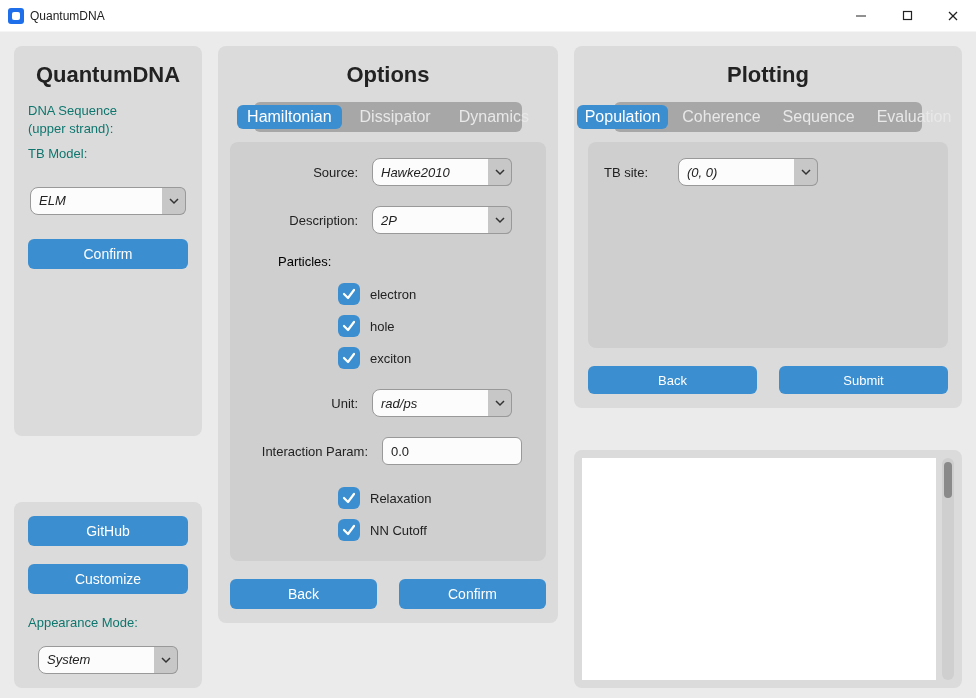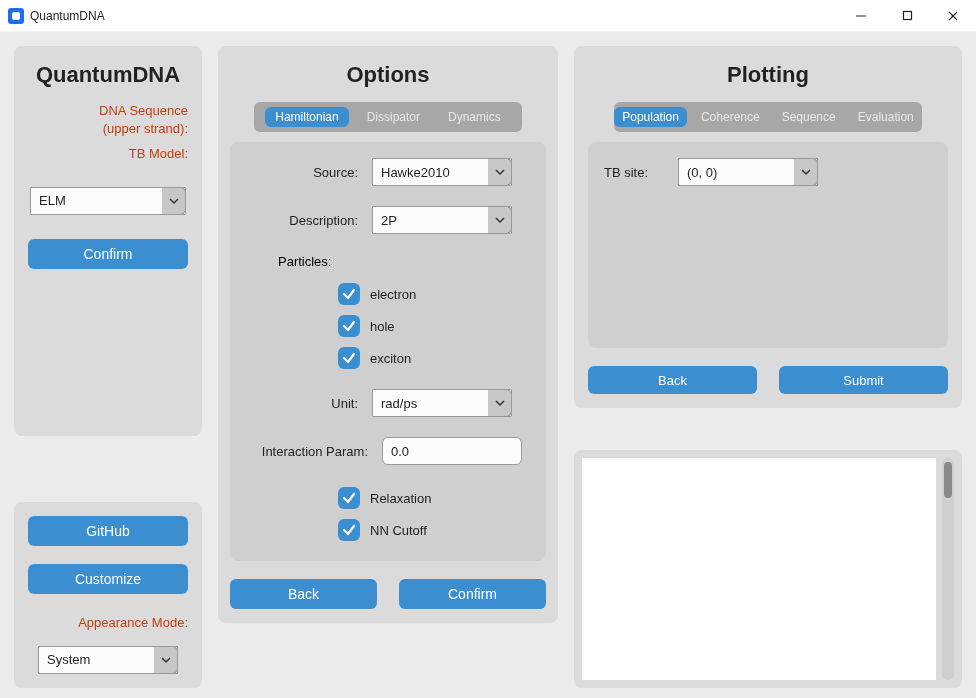--- a/index.html
+++ b/index.html
@@ -36,30 +36,30 @@
   .col-right { flex:1; }
   .panel {
     background: #dbdbdb; border-radius: 8px; padding: 14px; position:relative;
   }
   .panel-heading {
     text-align:center; font-size: 22px; font-weight:700; color:#222; margin: 2px 0 14px;
   }
   .panel-left-1 { min-height: 390px; }
   .panel-left-2 { margin-top: 52px; }
   .label-center {
-    text-align:right; font-size:13px; color:#c2410c; line-height:1.35; margin-bottom:8px;
+    text-align:left; font-size:13px; color:#0f766e; line-height:1.35; margin-bottom:8px;
   }
   .text-input {
     width: 100%; height: 28px; border: 1px solid #999; border-radius: 6px;
     background:#fcfcfc; padding: 0 8px; font-size:13px; color:#222;
   }
   .select-wrap { position:relative; width:100%; }
   .select {
-    width:100%; height:28px; border:1px solid #999; border-radius:1px; background:#fcfcfc;
-    padding: 0 28px 0 8px; font-size:13px; color:#222; display:flex; align-items:center;
+    width:100%; height:28px; border:1px solid #999; border-radius:8px; background:#fcfcfc;
+    padding: 0 28px 0 8px; font-size:13px; color:#222; display:flex; align-items:center;font-style:italic;
   }
   .select-btn {
     position:absolute; right:0; top:0; width:24px; height:28px;
     background:#c7c7c7; border:1px solid #999; border-left:none;
     border-top-right-radius:6px; border-bottom-right-radius:6px;
     display:flex; align-items:center; justify-content:center;
   }
   .chev { width:10px; height:10px; }
   .btn-primary {
     background:#3b8ed0; color:#fff; border:none; border-radius:6px; font-size:14px;
@@ -68,21 +68,21 @@
   }
   .btn-primary.full { width:100%; }
   .stack-gap > * + * { margin-top: 18px; }
   
   .panel-options { min-height: 560px; padding: 14px 12px; }
   .tabbar {
     background:#a7a7a7; border-radius:6px; height:30px; display:flex; align-items:center;
     padding: 3px; gap:8px; margin: 0 auto 10px; width: 268px; justify-content:center;
   }
   .tab {
-    color:#e8e8e8; font-size:12px; padding: 3px 10px; border-radius:6px; cursor:pointer;
+    color:#e8e8e8; font-size:16px; padding: 3px 10px; border-radius:6px; cursor:pointer;
   }
   .tab.active { background:#3b8ed0; color:#fff; }
   .inner-panel {
     background:#cfcfcf; border-radius:8px; padding: 16px 18px 20px; margin-bottom: 18px;
   }
   .form-row {
     display:flex; align-items:center; gap:14px; margin-bottom: 20px;
   }
   .form-row .row-label {
     width: 110px; text-align:right; font-size:13px; color:#222;

